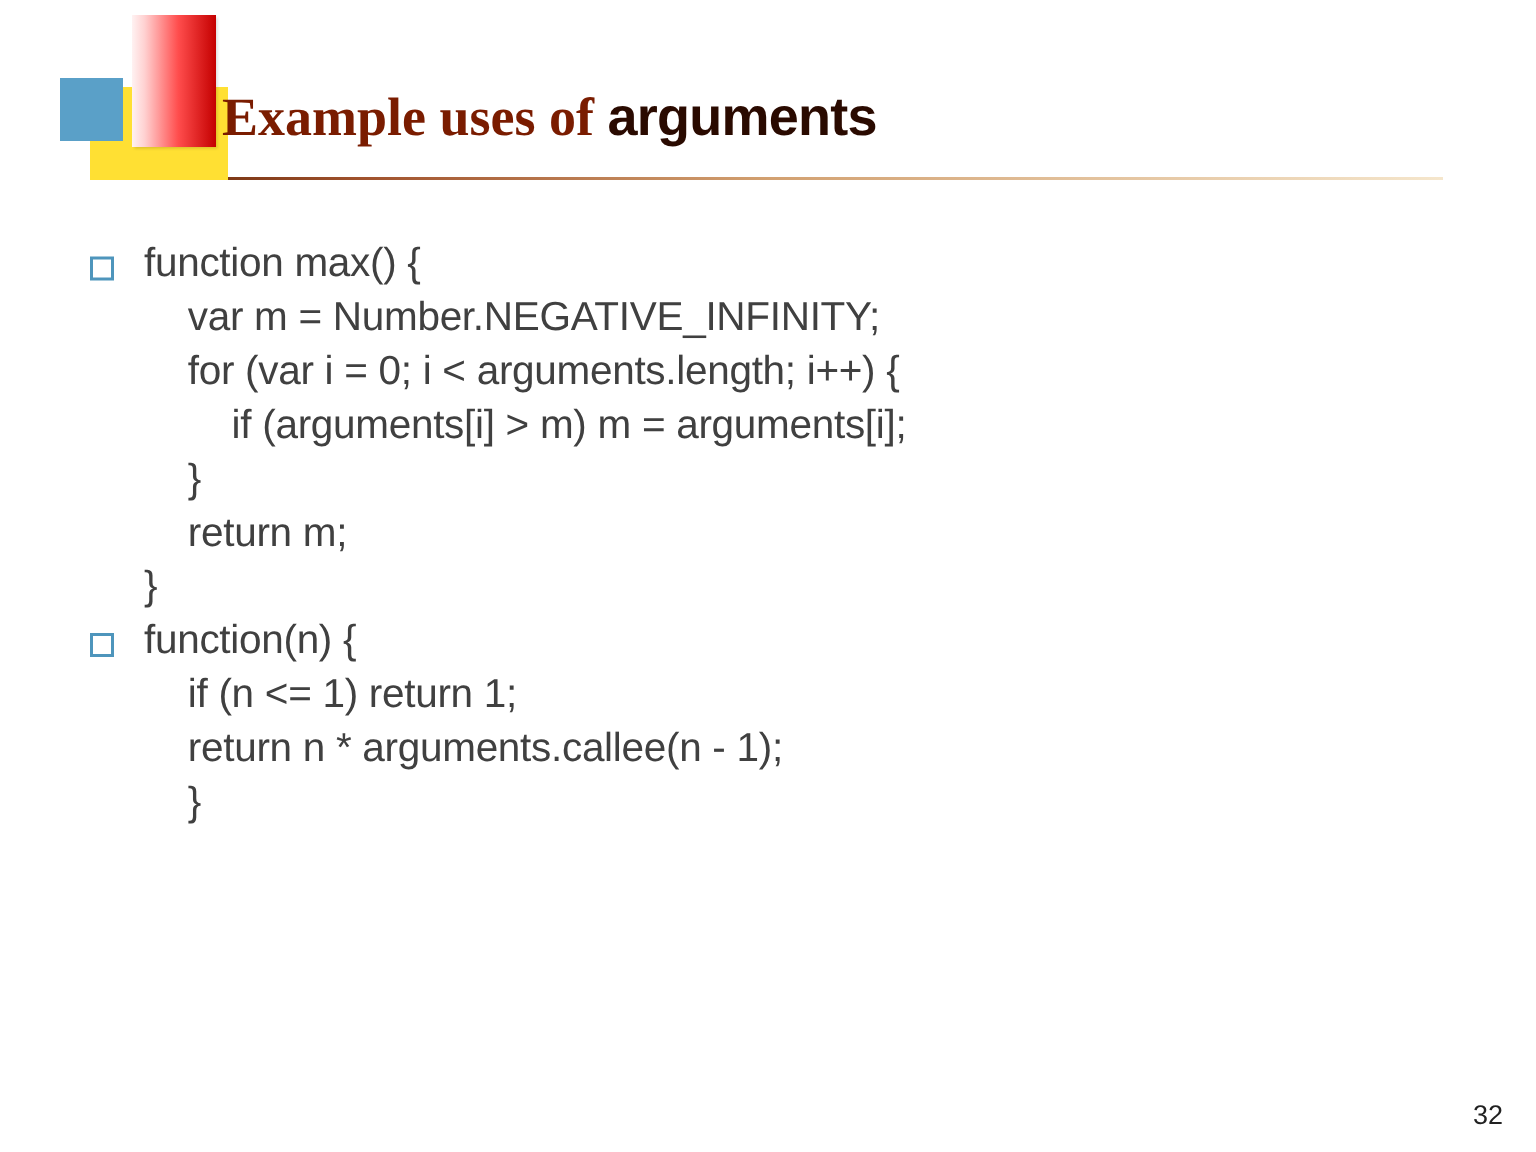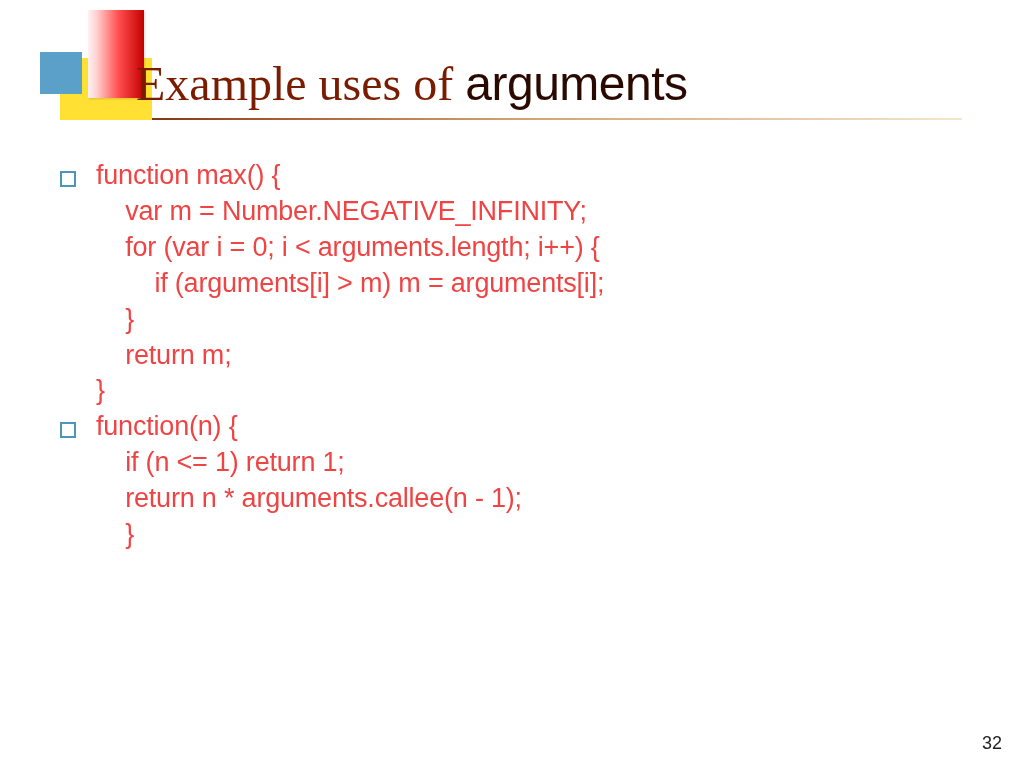--- a/index.html
+++ b/index.html
@@ -4,30 +4,30 @@
 <style>
   * { margin: 0; padding: 0; box-sizing: border-box; }
   html, body { width: 1024px; height: 768px; background: #ffffff; font-family: "Verdana", "Tahoma", "Arial", sans-serif; overflow: hidden; }
   .slide { position: relative; width: 1024px; height: 768px; }
   .deco { position: absolute; top: 8px; left: 24px; width: 160px; height: 120px; z-index: 1; }
   .deco .red-grad { position: absolute; top: 2px; left: 64px; width: 56px; height: 88px;
     background: linear-gradient(90deg, #fff2f2 0%, #ffd1d1 15%, #ff4d4d 55%, #c40000 100%);
     box-shadow: 1px 1px 2px rgba(0,0,0,0.15); }
   .deco .yellow-sq { position: absolute; top: 50px; left: 36px; width: 92px; height: 62px; background: #ffe033; }
   .deco .blue-sq { position: absolute; top: 44px; left: 16px; width: 42px; height: 42px; background: #5aa0c8; }
-  .title { position: absolute; top: 58px; left: 136px; font-size: 48px; line-height: 1.1; color: #7a1c00; font-family: "Times New Roman", Times, serif; font-weight: 400; z-index: 2; white-space: nowrap; }
+  .title { position: absolute; top: 58px; left: 148px; font-size: 36px; line-height: 1.1; color: #7a1c00; font-family: "Times New Roman", Times, serif; font-weight: 700; z-index: 2; white-space: nowrap; }
   .title .kw { font-family: "Verdana", "Tahoma", sans-serif; color: #2a0a00; letter-spacing: -0.5px; }
   .hr { position: absolute; top: 118px; left: 62px; width: 900px; height: 2px;
     background: linear-gradient(90deg, #5b1f00 0%, #a0522d 20%, #d2a070 50%, #f5e6cc 100%);
     z-index: 0; }
   .content { position: absolute; top: 158px; left: 52px; right: 40px; }
   ul.b { list-style: none; }
   ul.b > li { position: relative; padding-left: 44px; margin-bottom: 0; }
   ul.b > li::before { content: ""; position: absolute; left: 8px; top: 13px; width: 12px; height: 12px; border: 2px solid #4e95bc; background: #fff; }
-  .code { font-family: "Verdana", "Tahoma", "Arial", sans-serif; font-size: 27px; line-height: 1.33; color: #ef4444; white-space: pre; letter-spacing: -0.2px; }
+  .code { font-family: "Verdana", "Tahoma", "Arial", sans-serif; font-size: 27px; line-height: 1.33; color: #404040; white-space: pre; letter-spacing: -0.2px; }
   .pgnum { position: absolute; right: 22px; bottom: 14px; font-size: 18px; color: #222; }
 </style>
 </head>
 <body>
 
 <div class="slide">
   <div class="deco">
     <div class="yellow-sq"></div>
     <div class="red-grad"></div>
     <div class="blue-sq"></div>

